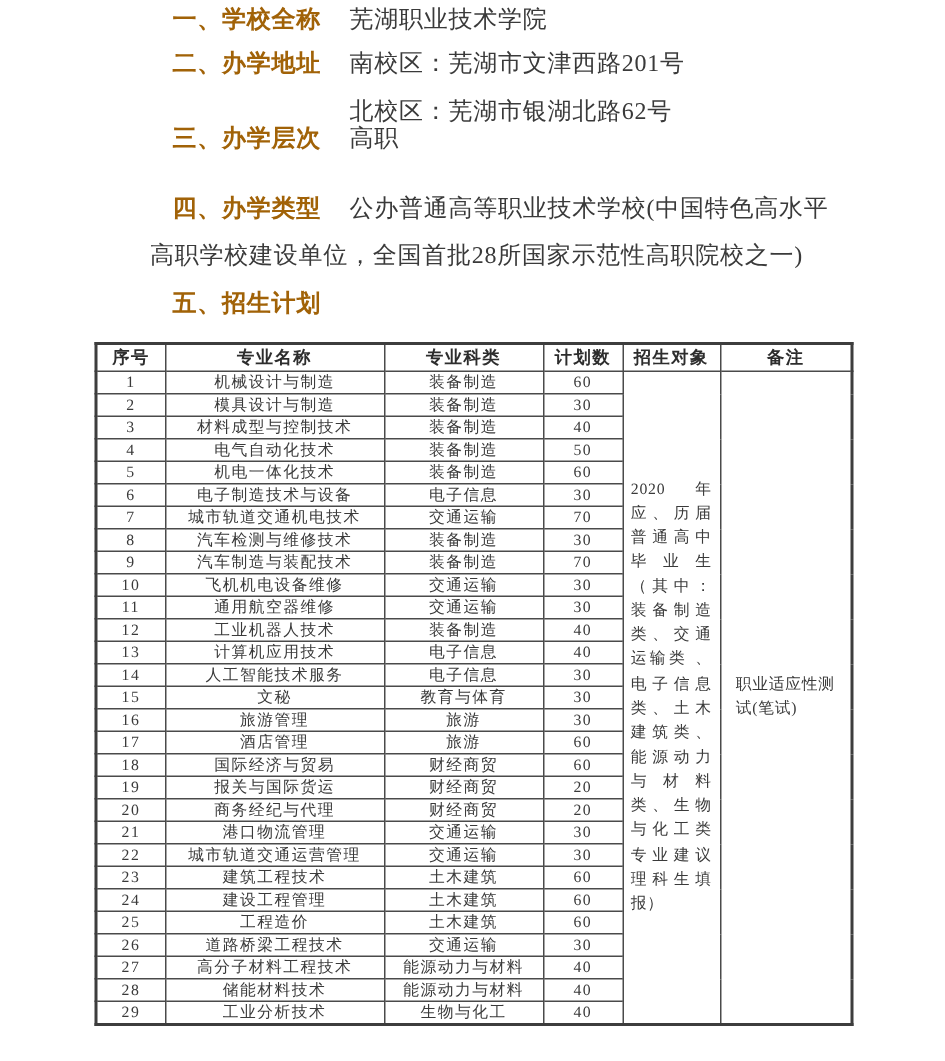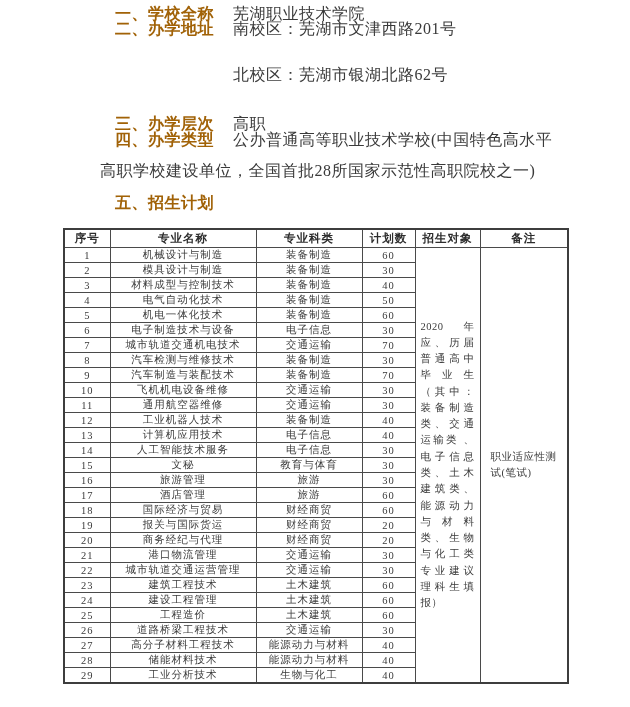--- a/index.html
+++ b/index.html
@@ -83,29 +83,29 @@
     font-size: 10.5px;
   }
 </style>
 </head>
 <body>
 
 <div class="info-line" id="line1" style="top:6px">
   <span class="info-label">一、学校全称</span><span class="info-value">芜湖职业技术学院</span>
 </div>
 
-<div class="info-line" id="line2" style="top:21px">
+<div class="info-line" id="line2" style="top:35px">
   <span class="info-label">二、办学地址</span><span class="info-value">南校区：芜湖市文津西路201号</span>
 </div>
 
 <div class="info-line cont" id="line3" style="top:67px">
   <span class="info-value">北校区：芜湖市银湖北路62号</span>
 </div>
 
-<div class="info-line" id="line4" style="top:116px">
+<div class="info-line" id="line4" style="top:85px">
   <span class="info-label">三、办学层次</span><span class="info-value">高职</span>
 </div>
 
 <div class="info-line" id="line5" style="top:132px">
   <span class="info-label">四、办学类型</span><span class="info-value">公办普通高等职业技术学校(中国特色高水平</span>
 </div>
 
 <div class="info-line cont" id="line6" style="top:163px">
   <span class="info-value">高职学校建设单位，全国首批28所国家示范性高职院校之一)</span>
 </div>

